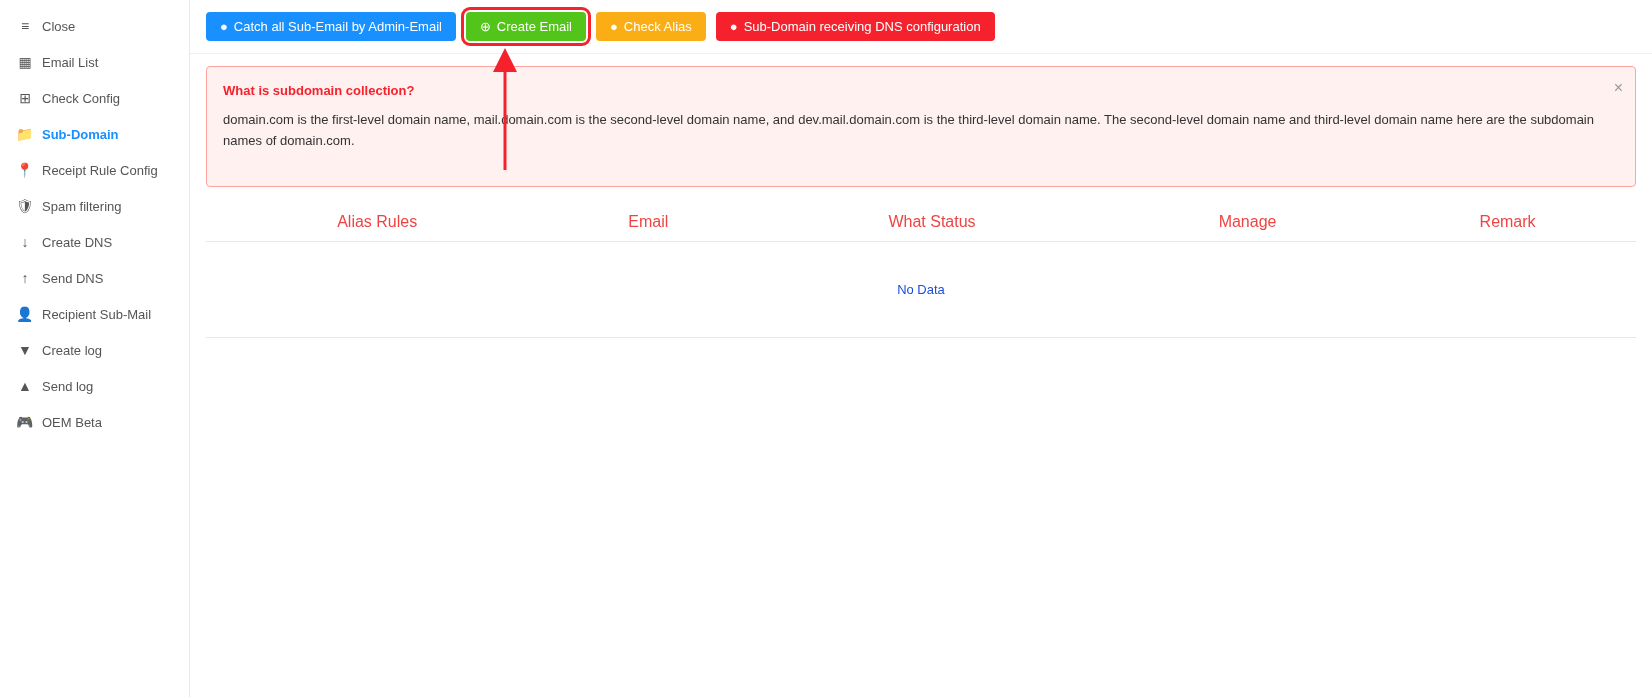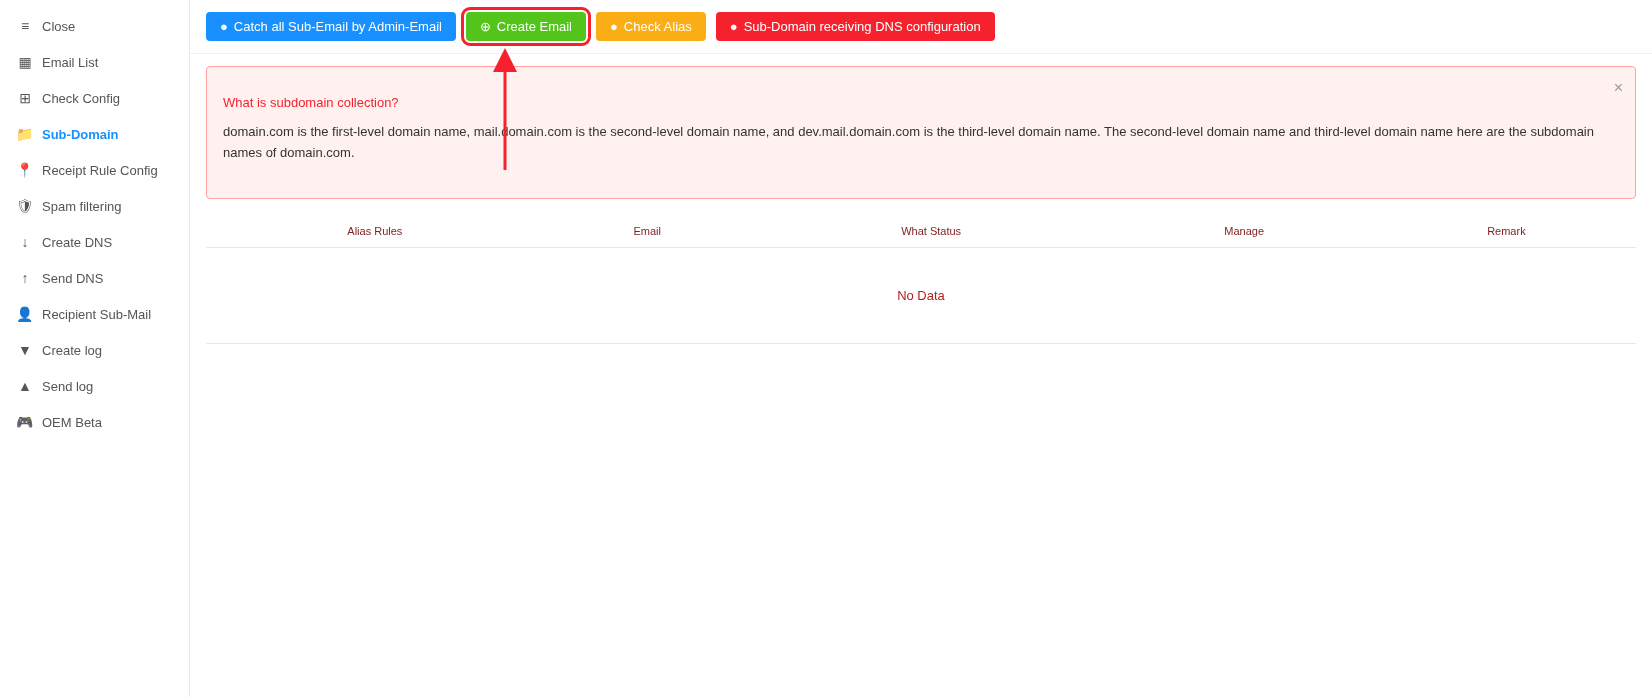--- a/index.html
+++ b/index.html
@@ -70,23 +70,22 @@
       border-radius: 4px;
       margin: 12px 16px;
       padding: 14px 16px;
       position: relative;
       color: #333;
       font-size: 13px;
       line-height: 1.6;
     }
     .info-box .info-title {
       color: #f5222d;
-      font-weight: normal;
+      font-weight: bold;
       margin-bottom: 8px;
-      margin-top: 12px;
     }
     .info-box .close-btn {
       position: absolute;
       top: 8px;
       right: 12px;
       cursor: pointer;
       color: #999;
       font-size: 16px;
     }
 
@@ -98,28 +97,28 @@
     }
     .data-table {
       width: 100%;
       border-collapse: collapse;
       margin-top: 4px;
     }
     .data-table th {
       padding: 10px 8px;
       text-align: center;
       font-weight: 500;
-      color: #7f1d1d;
+      color: #ef4444;
       border-bottom: 1px solid #e8e8e8;
-      font-size: 11px;
+      font-size: 16px;
     }
     .data-table td {
       padding: 40px 8px;
       text-align: center;
-      color: #b91c1c;
+      color: #1d4ed8;
       font-size: 13px;
     }
     .no-data-row td {
       border-bottom: 1px solid #e8e8e8;
     }
     .arrow-svg {
       overflow: visible;
     }
   </style>
 </head>

